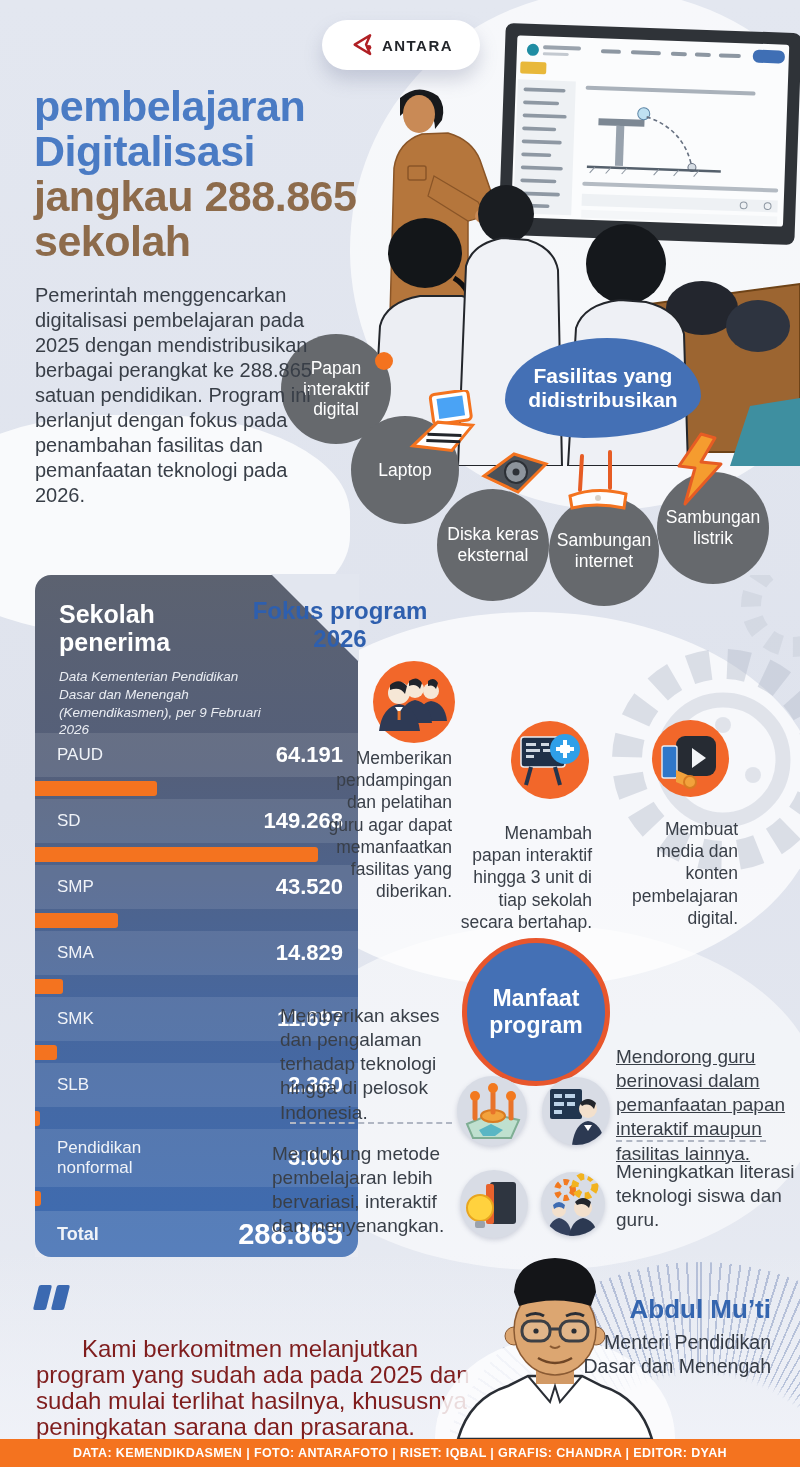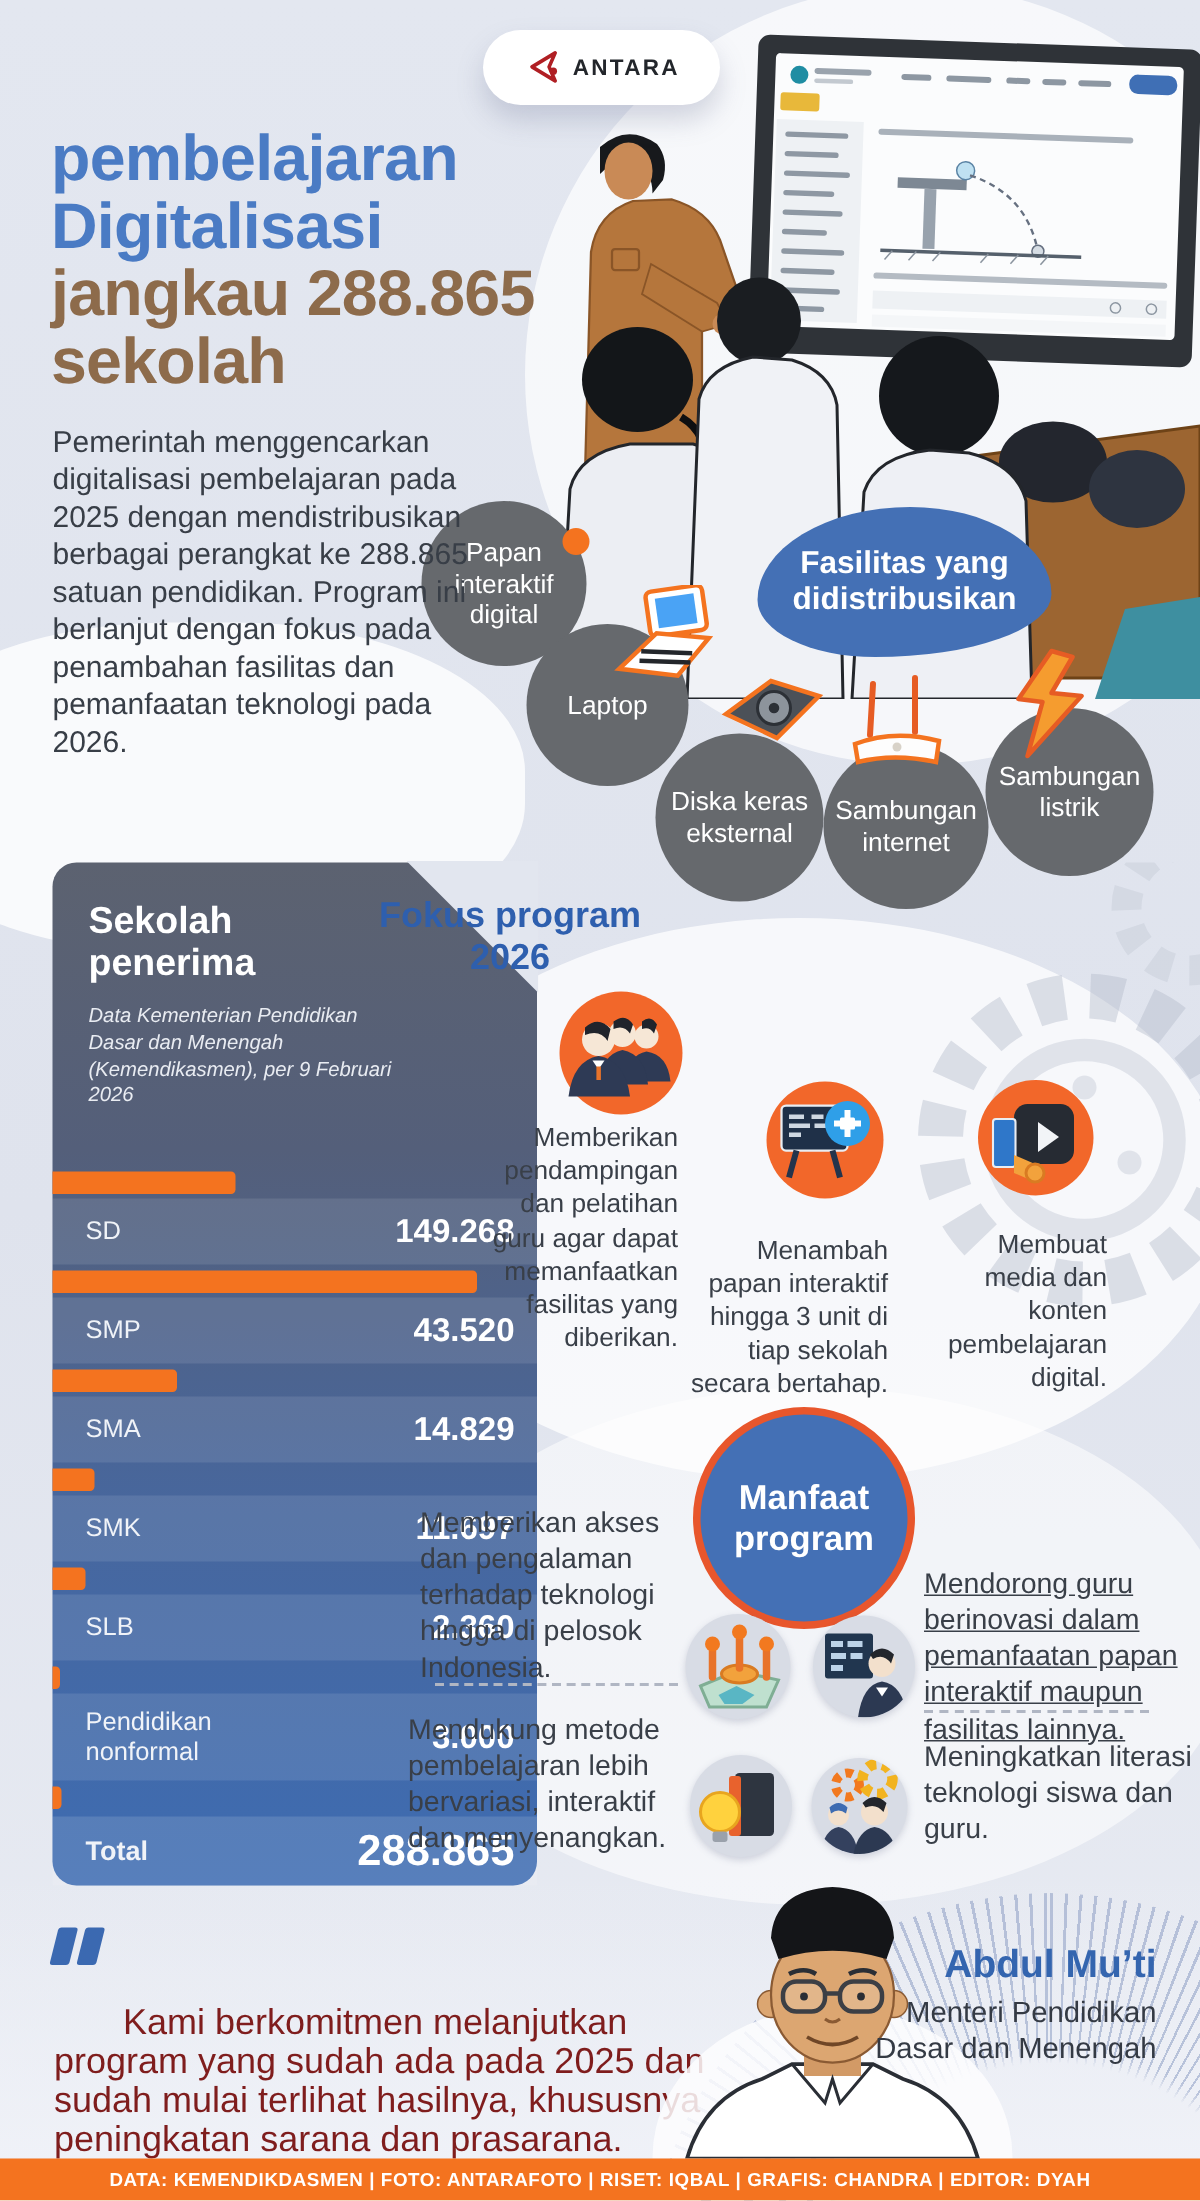--- a/index.html
+++ b/index.html
@@ -232,20 +232,24 @@
 </svg>
 <svg class="fac-icon" style="left:671px;top:432px;" width="58" height="76" viewBox="0 0 58 76">
   <path d="M30 2 L8 34 L24 36 L14 72 L50 32 L30 30 L44 6 Z" fill="#f59c2f" stroke="#e65c24" stroke-width="3" stroke-linejoin="round"></path>
 </svg>
 
 <div class="abs panel">
   <div class="chamfer"></div>
   <h2>Sekolah penerima</h2>
   <span class="src">Data Kementerian Pendidikan Dasar dan Menengah (Kemendikasmen), per 9 Februari 2026</span>
 
+  <div class="t-row" style="top:158px;height:44px;">
+    <span class="t-label">PAUD</span>
+    <span class="t-value">64.191</span>
+  </div>
   <div class="t-bar" style="top: 206px; width: 122px;"></div>
 
   <div class="t-row" style="top:224px;height:44px;">
     <span class="t-label">SD</span>
     <span class="t-value">149.268</span>
   </div>
   <div class="t-bar" style="top: 272px; width: 283px;"></div>
 
   <div class="t-row" style="top:290px;height:44px;">
     <span class="t-label">SMP</span>

